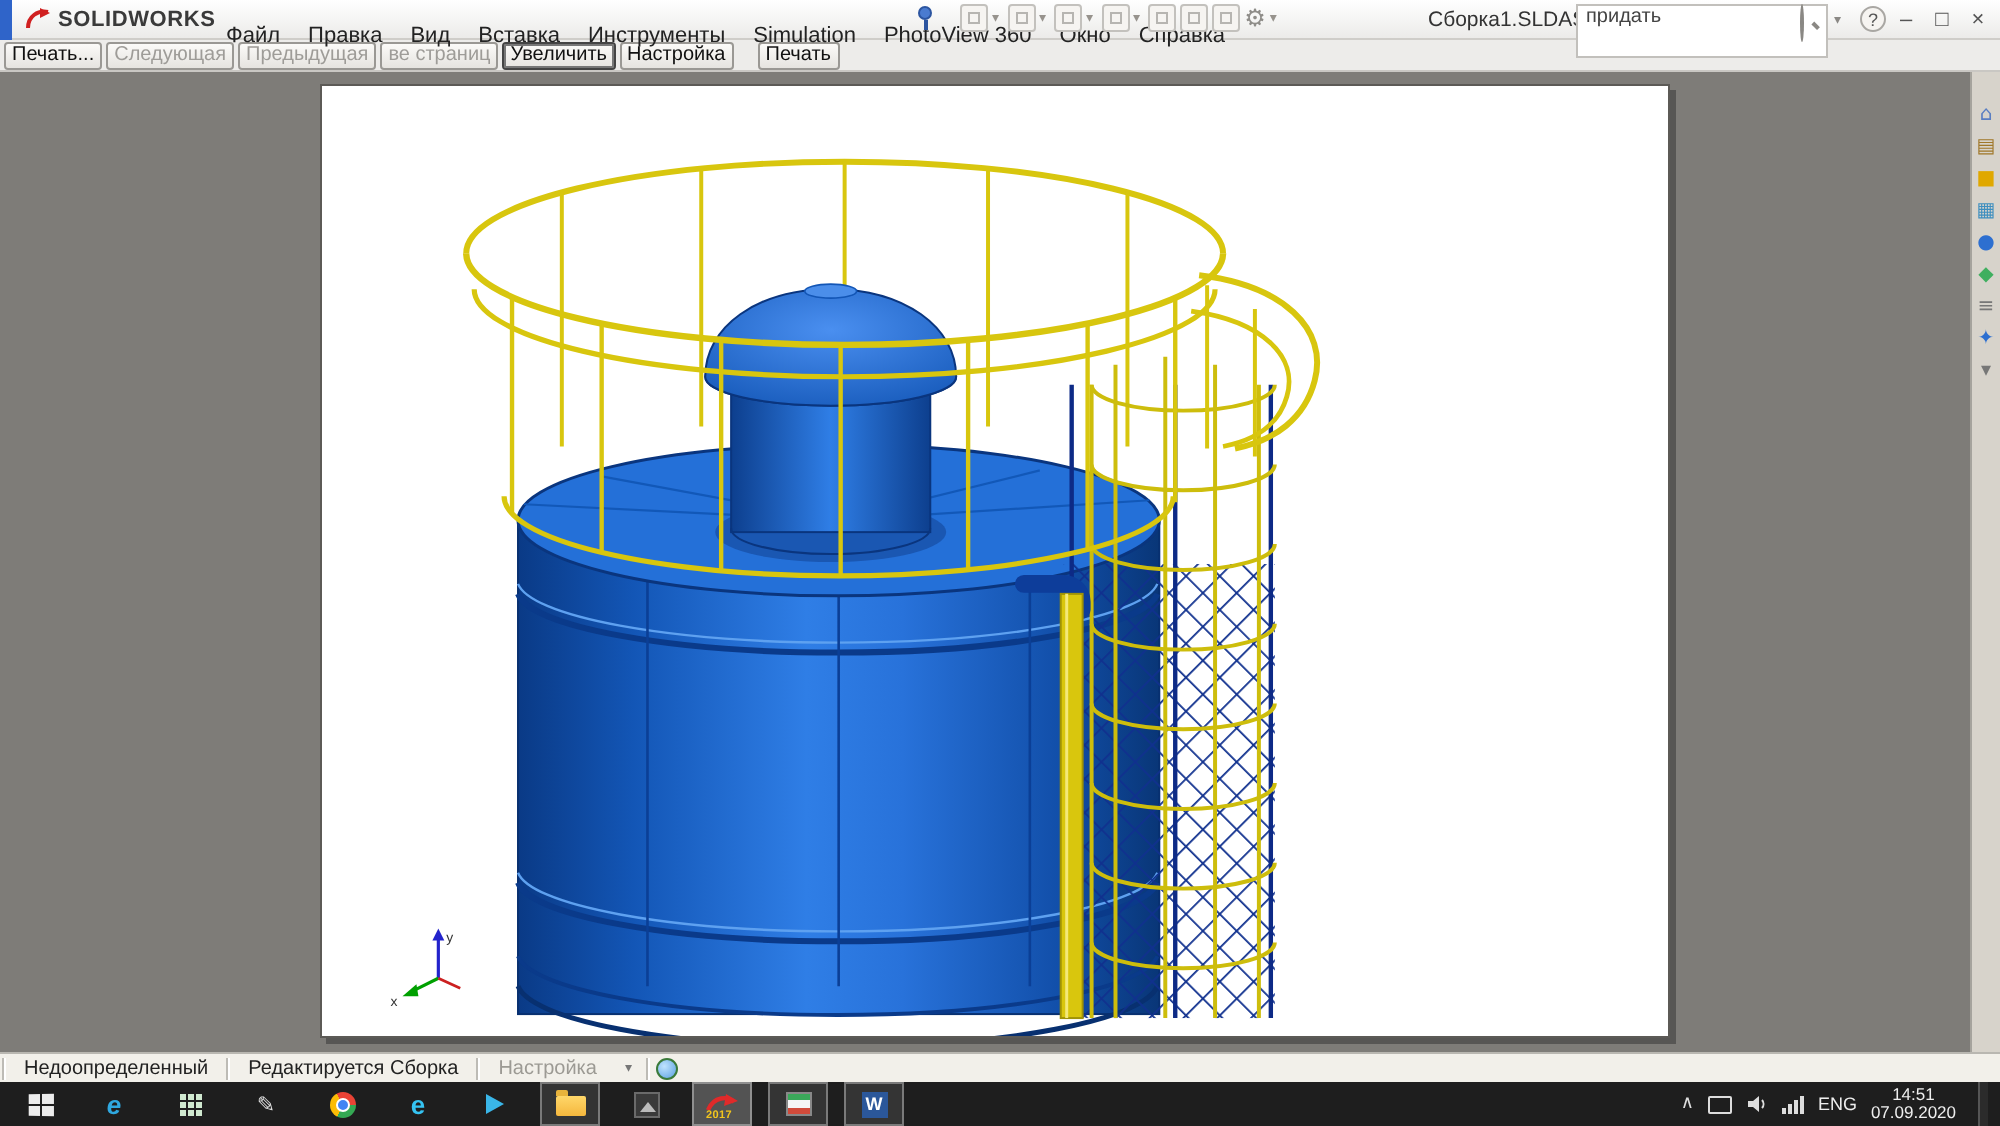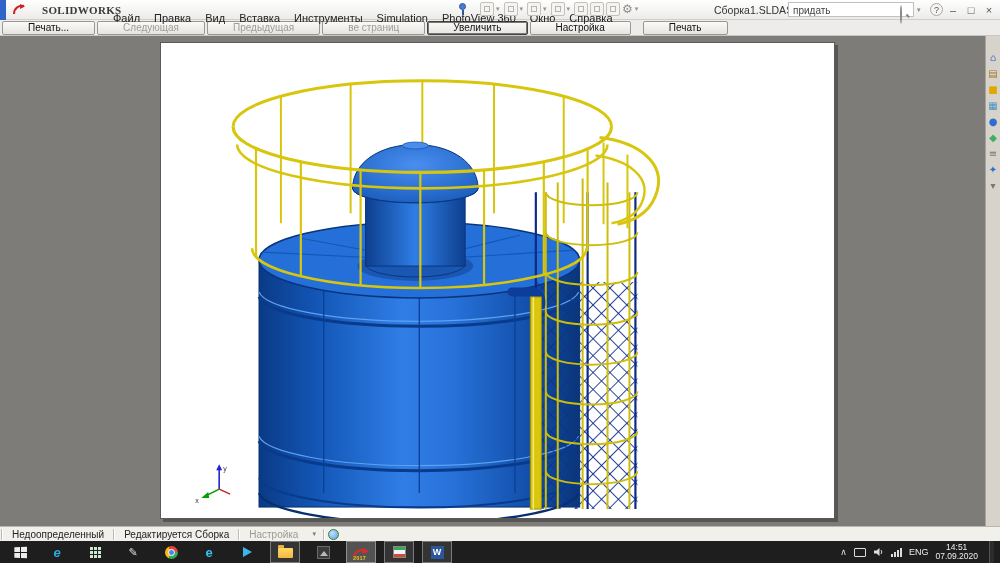--- a/index.html
+++ b/index.html
@@ -7,50 +7,50 @@
   body {
     position: relative; overflow: hidden;
     font-family: "Liberation Sans", "DejaVu Sans", sans-serif;
     background: #7e7c78;
   }
 
   
   .titlebar { position:absolute; left:0; top:0; width:1000px; height:20px;
     background: linear-gradient(#ffffff,#ecebe9); border-bottom:1px solid #cfcdc9; z-index:6; }
   .accent { position:absolute; left:0; top:0; width:6px; height:20px; background:#2f64c9; }
-  .logo { position:absolute; left:12px; top:2px; height:16px; display:flex; align-items:center; gap:16px;font-family:Liberation Serif, serif; }
+  .logo { position:absolute; left:12px; top:2px; height:16px; display:flex; align-items:center; gap:3px; }
   .logo-text { font-size:11px; font-weight:bold; color:#3a3a3a; letter-spacing:.3px; }
   .menus { position:absolute; left:106px; top:0; height:36px; display:flex; align-items:center; }
   .menu-item { font-size:11px; color:#222; padding:0 7px; height:20px; line-height:20px; cursor:default; }
   .pin { position:absolute; left:459px; top:3px; }
   .pin-head { width:7px; height:7px; border-radius:50%; background:#4a7bd0; border:1px solid #2c55a0; }
   .pin-stem { width:2px; height:5px; background:#2c55a0; margin-left:3px; }
   .tb-icons { position:absolute; left:480px; top:2px; display:flex; align-items:center; gap:2px; }
   .mi { width:14px; height:14px; border:1px solid #c3c1bd; background:#f6f4f1; border-radius:2px; position:relative; }
   .mi::after { content:""; position:absolute; inset:3px; border:1px solid #b7b5b1; }
   .mi-caret { font-size:7px; color:#97938d; margin-right:2px; }
   .gear-glyph { font-size:12px; color:#8f8d89; font-family:"DejaVu Sans",sans-serif; line-height:14px; }
   .doc-title { position:absolute; left:714px; top:4px; font-size:10.5px; color:#333; }
-  .search { position:absolute; left:788px; top:2px; width:126px; height:15px; background:#fff;
-    border:1px solid #c2c0bc; display:flex; align-items:flex-end; padding:0 3px 0 4px; }
+  .search { position:absolute; left:788px; top:2px; width:126px; height:27px; background:#fff;
+    border:1px solid #c2c0bc; display:flex; align-items:flex-start; padding:0 3px 0 4px; }
   .search input { border:none; outline:none; flex:1; min-width:0; font-size:10px; color:#444;
     font-family:inherit; background:transparent; }
   .mag { position:relative; width:10px; height:10px; }
   .mag-circle { width:7px; height:7px; border:1.5px solid #8a8884; border-radius:50%; }
   .mag-tail { position:absolute; right:0; bottom:0; width:4px; height:1.5px; background:#8a8884; transform:rotate(45deg); }
   .search-caret { position:absolute; left:917px; top:6px; font-size:7px; color:#8a8884; }
   .help { position:absolute; left:930px; top:3px; width:13px; height:13px; border:1px solid #a9a7a3;
     border-radius:50%; font-size:9px; color:#555; display:flex; align-items:center; justify-content:center; background:#f6f4f1; }
   .win-controls { position:absolute; right:2px; top:0; height:20px; display:flex; }
   .wc { width:18px; height:20px; display:flex; align-items:center; justify-content:center; font-size:11px; color:#555; }
 
   
   .printbar { position:absolute; left:0; top:20px; width:1000px; height:16px; background:#edecea;
     border-bottom:1px solid #c9c7c3; display:flex; align-items:center; padding-left:2px; z-index:5; }
-  .pbtn { font-size:10px; height:14px; line-height:11px; padding:0 25px;
+  .pbtn { font-size:10px; height:14px; line-height:11px; padding:0 3px;
     background:linear-gradient(#fbfaf8,#e6e4e0); border:1px solid #9a9894; border-radius:2px;
     margin-right:2px; color:#111; font-family:inherit; }
   .pbtn.disabled { color:#9e9c98; }
   .pbtn.focused { border-color:#444; box-shadow:0 0 0 1px #777 inset; }
   .pbtn.close-gap { margin-left:10px; }
 
   
   .main { position:absolute; left:0; top:36px; width:985px; height:490px; background:#7e7c78; }
   .page { position:absolute; left:160px; top:6px; width:675px; height:477px; background:#fff;
     border:1px solid #5c5a56; box-shadow:3px 3px 0 rgba(40,40,40,.45); }

